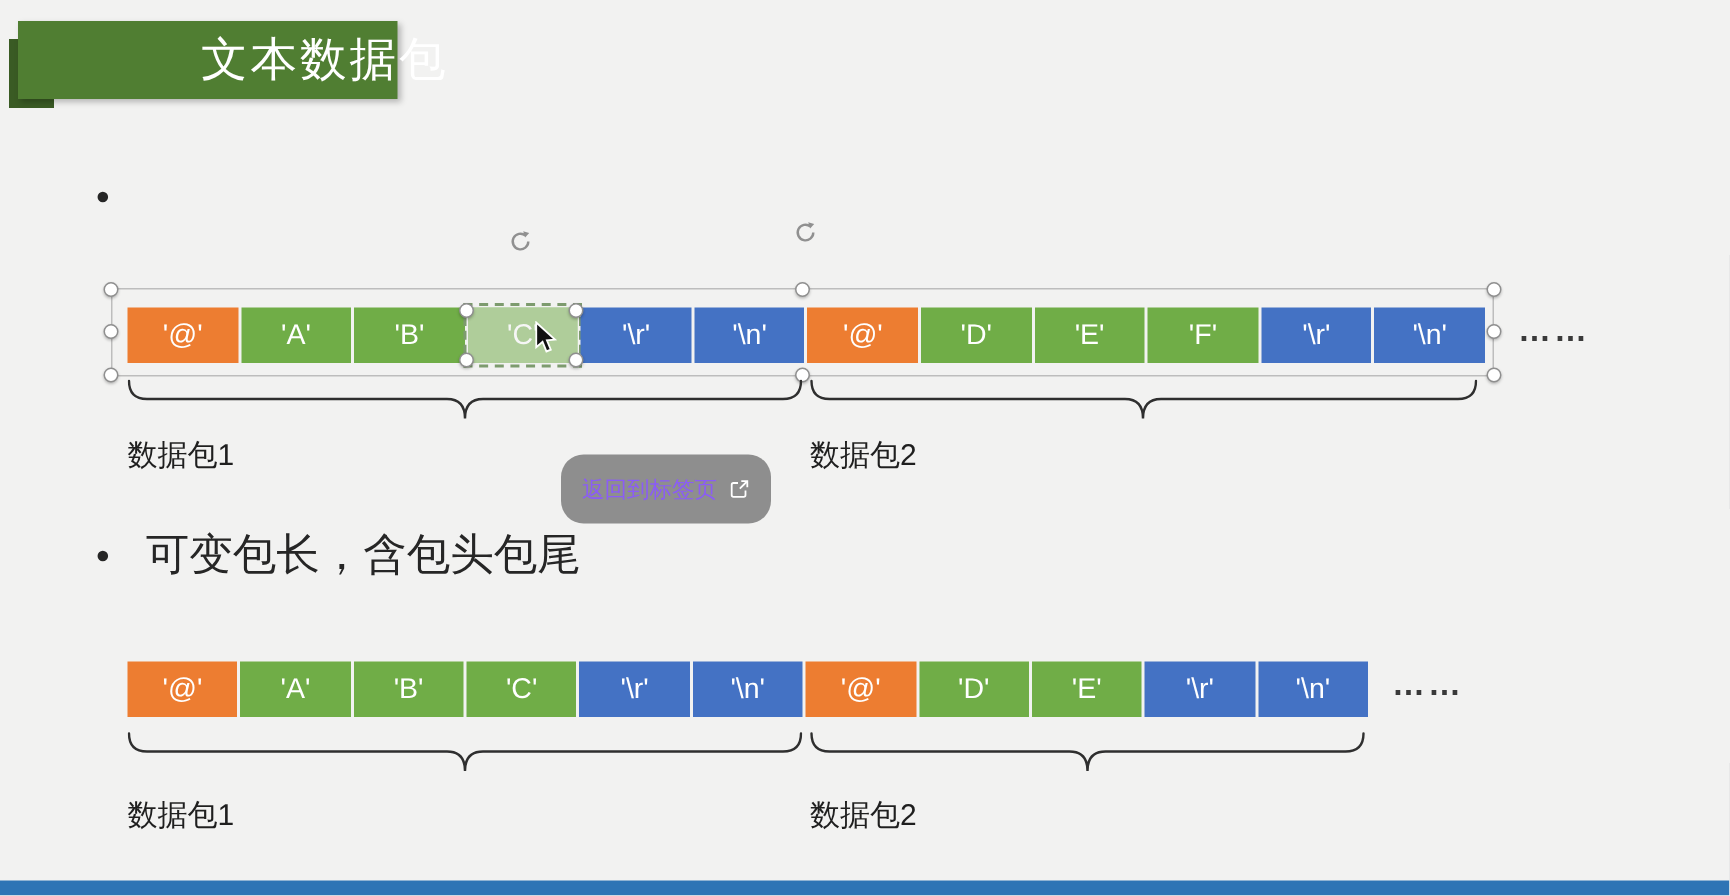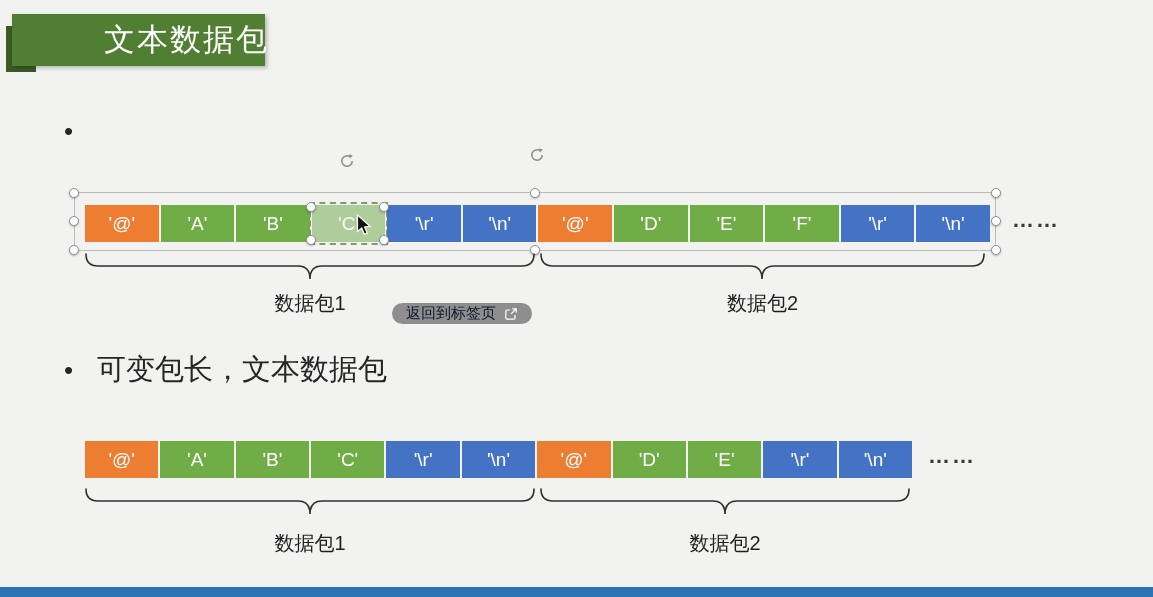--- a/index.html
+++ b/index.html
@@ -3,21 +3,21 @@
 <meta charset="utf-8">
 <style>
   * { margin:0; padding:0; box-sizing:border-box; }
   body { font-family:"Liberation Sans","DejaVu Sans",sans-serif; background:#d8d8d8; }
   .stage { position:relative; width:1153px; height:597px; background:#F2F2F1; overflow:hidden; }
 
   
   .banner-fold { position:absolute; left:6px; top:26px; width:30px; height:46px; background:#3A5B24; }
   .banner-main { position:absolute; left:12px; top:14px; width:253px; height:52px; background:#507E32;
                  display:flex; align-items:center; padding-left:92px; box-shadow:2px 2px 4px rgba(0,0,0,.25); }
-  .banner-text { color:#fff; font-size:31px; letter-spacing:2px; white-space:nowrap; }
+  .banner-text { color:#fff; font-size:31px; letter-spacing:2px; white-space:nowrap;margin-left:30px; }
 
   
   .bullet { position:absolute; display:flex; align-items:center; gap:24px; font-size:29px; color:#262626; }
   .bullet1 { left:64px; top:116px; }
   .bullet2 { left:64px; top:350px; }
   .dot { font-size:26px; }
 
   
   .byte-row { position:absolute; display:flex; gap:2px; }
   .row1 { left:85px; top:205px; width:905px; height:37px; }
@@ -30,24 +30,24 @@
   .sel-box { position:absolute; left:74px; top:192px; width:922px; height:59px; border:1px solid #bdbdbd; }
   .handle { position:absolute; width:10px; height:10px; border-radius:50%; background:#fff;
             border:1px solid #8f8f8f; box-shadow:0 1px 2px rgba(0,0,0,.25); }
   .rotate { position:absolute; width:18px; height:18px; }
 
   .ellipsis { position:absolute; font-size:22px; font-weight:bold; color:#3a3a3a; letter-spacing:2px; }
   .e1 { left:1012px; top:207px; }
   .e2 { left:928px; top:443px; }
 
   .brace { position:absolute; }
-  .brace-label { position:absolute; text-align:center; font-size:20px; color:#1f1f1f; }
+  .brace-label { position:absolute; text-align:left; font-size:20px; color:#1f1f1f; }
 
-  .tooltip { position:absolute; left:392px; top:303px; height:21px; display:flex; align-items:center; gap:8px;
-             padding:0 14px; border-radius:15px; background:rgba(125,125,125,.85); color:#0f172a; font-size:15px; cursor:pointer; }
+  .tooltip { position:absolute; left:374px; top:303px; height:46px; display:flex; align-items:center; gap:8px;
+             padding:0 14px; border-radius:15px; background:rgba(125,125,125,.85); color:#8b5cf6; font-size:15px; cursor:pointer; }
 
   .footer { position:absolute; left:0; right:0; bottom:0; height:10px; background:#2E74B5; }
   .cursor { position:absolute; left:356px; top:214px; }
 </style>
 </head>
 <body>
 
 <div class="stage">
 
   <div>
@@ -118,21 +118,21 @@
     <span>返回到标签页</span>
     <svg width="14" height="14" viewBox="0 0 14 14">
       <path d="M6 3 H3 a1.2 1.2 0 0 0 -1.2 1.2 V11 a1.2 1.2 0 0 0 1.2 1.2 H9.8 A1.2 1.2 0 0 0 11 11 V8" fill="none" stroke="#fff" stroke-width="1.2"></path>
       <path d="M8.2 1.8 H12.2 V5.8" fill="none" stroke="#fff" stroke-width="1.2"></path>
       <path d="M12 2 L7.2 6.8" fill="none" stroke="#fff" stroke-width="1.2"></path>
     </svg>
   </div>
 
   <div class="bullet bullet2">
     <span class="dot">•</span>
-    <span>可变包长，文本数据包</span>
+    <span>可变包长，含包头包尾</span>
   </div>
 
   <div class="byte-row row2">
       <div class="cell" style="background: rgb(237, 125, 49);">'@'</div>
       <div class="cell" style="background: rgb(112, 173, 71);">'A'</div>
       <div class="cell" style="background: rgb(112, 173, 71);">'B'</div>
       <div class="cell" style="background: rgb(112, 173, 71);">'C'</div>
       <div class="cell" style="background: rgb(68, 114, 196);">'\r'</div>
       <div class="cell" style="background: rgb(68, 114, 196);">'\n'</div>
       <div class="cell" style="background: rgb(237, 125, 49);">'@'</div>

